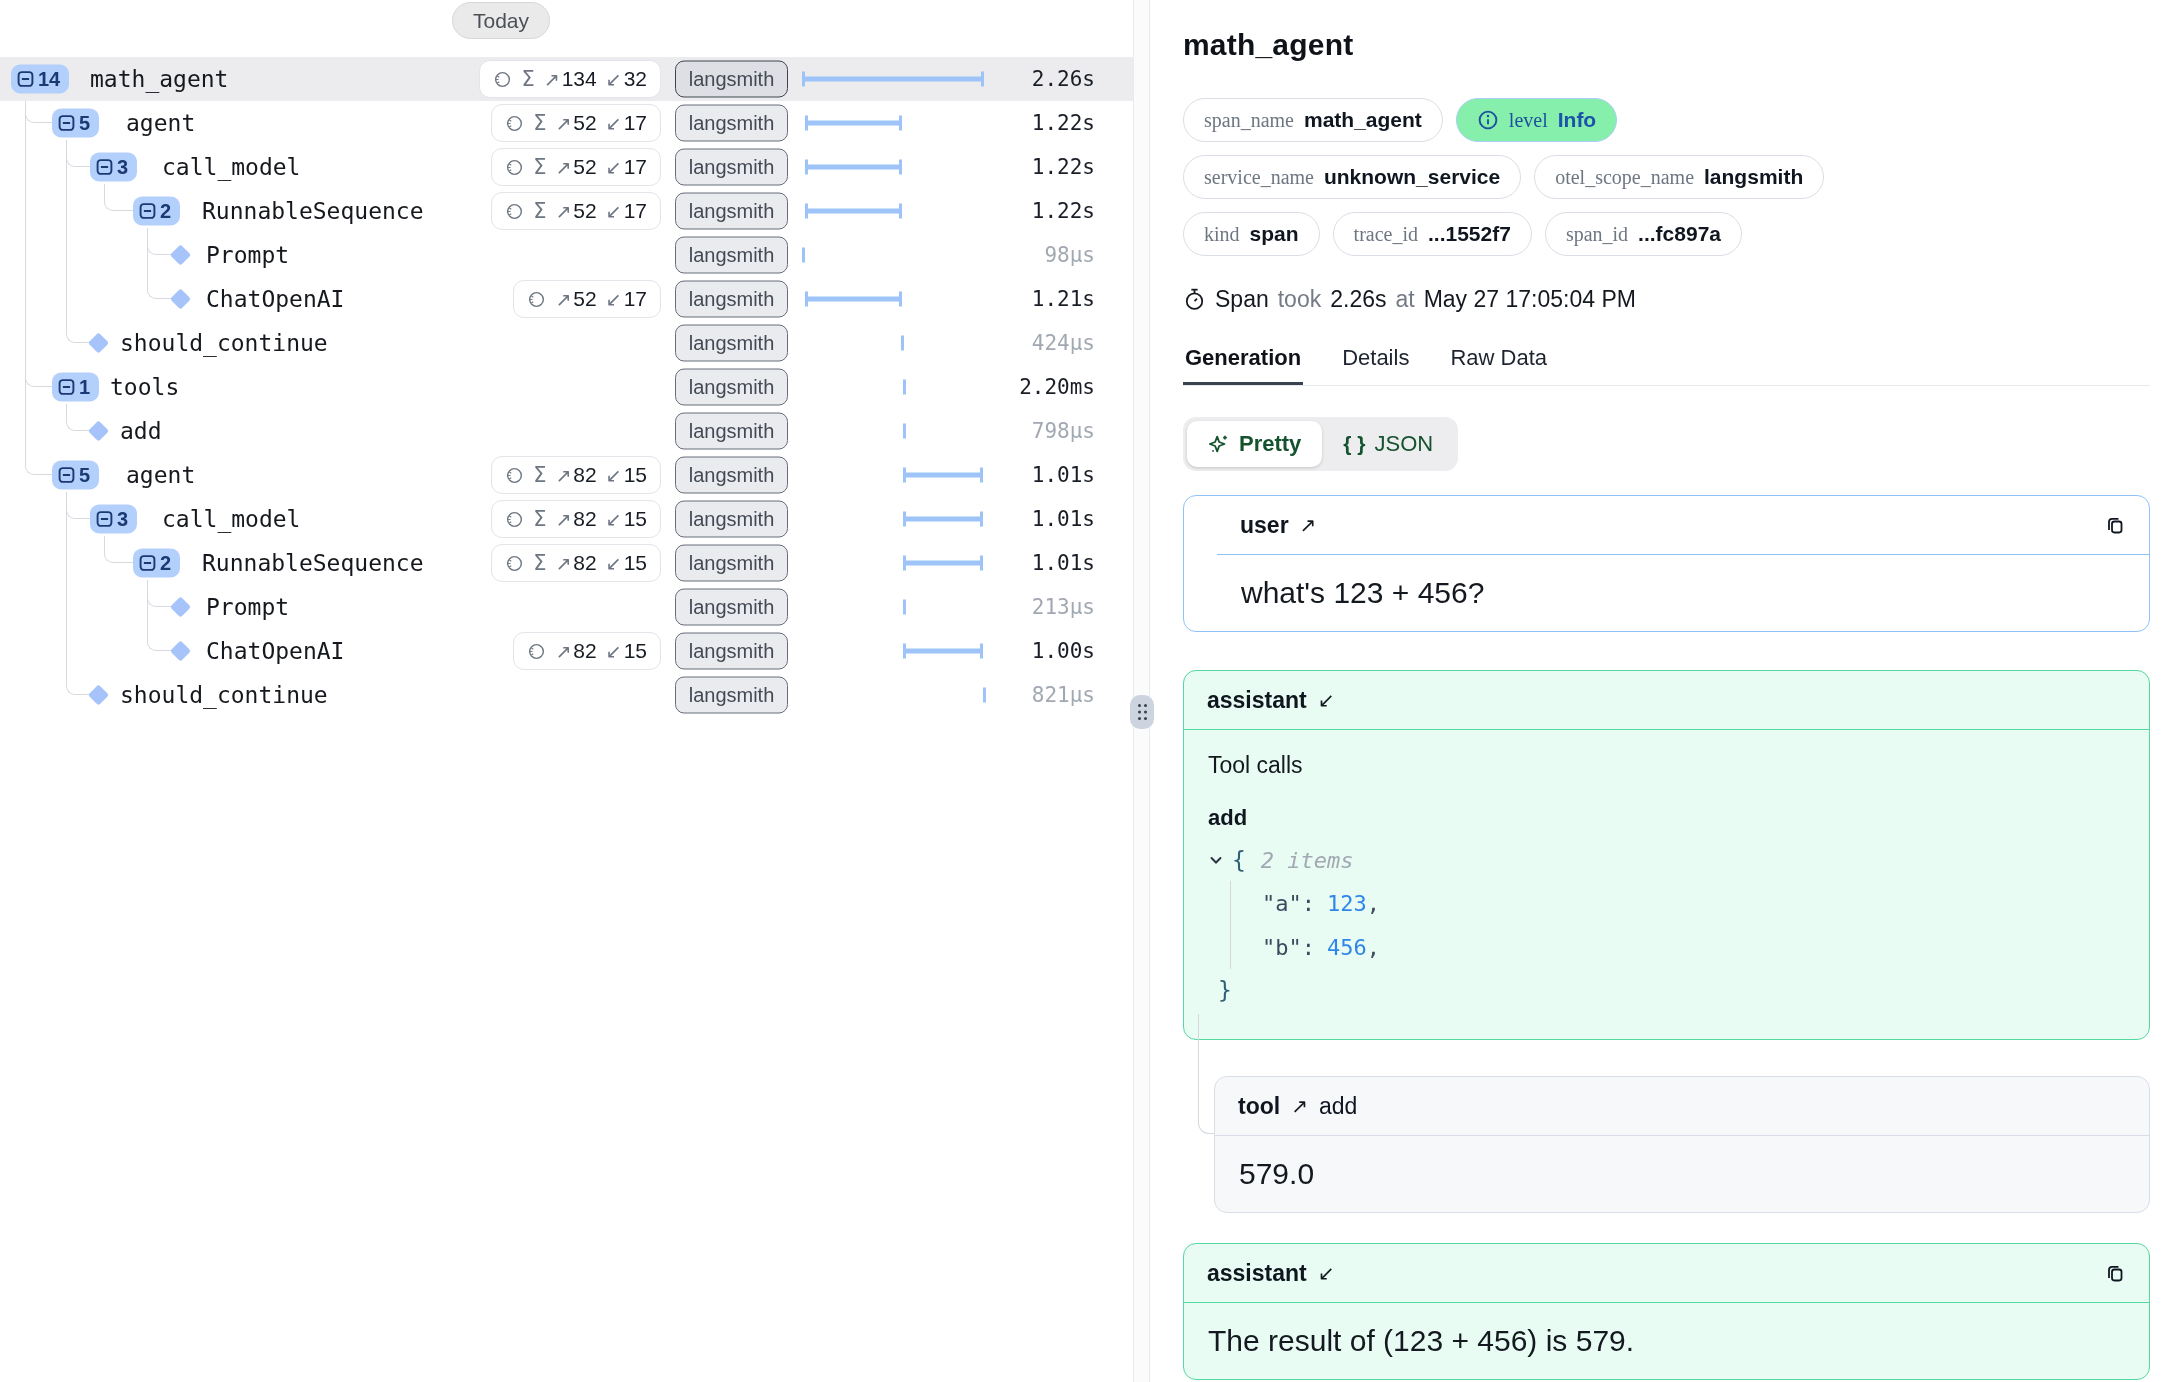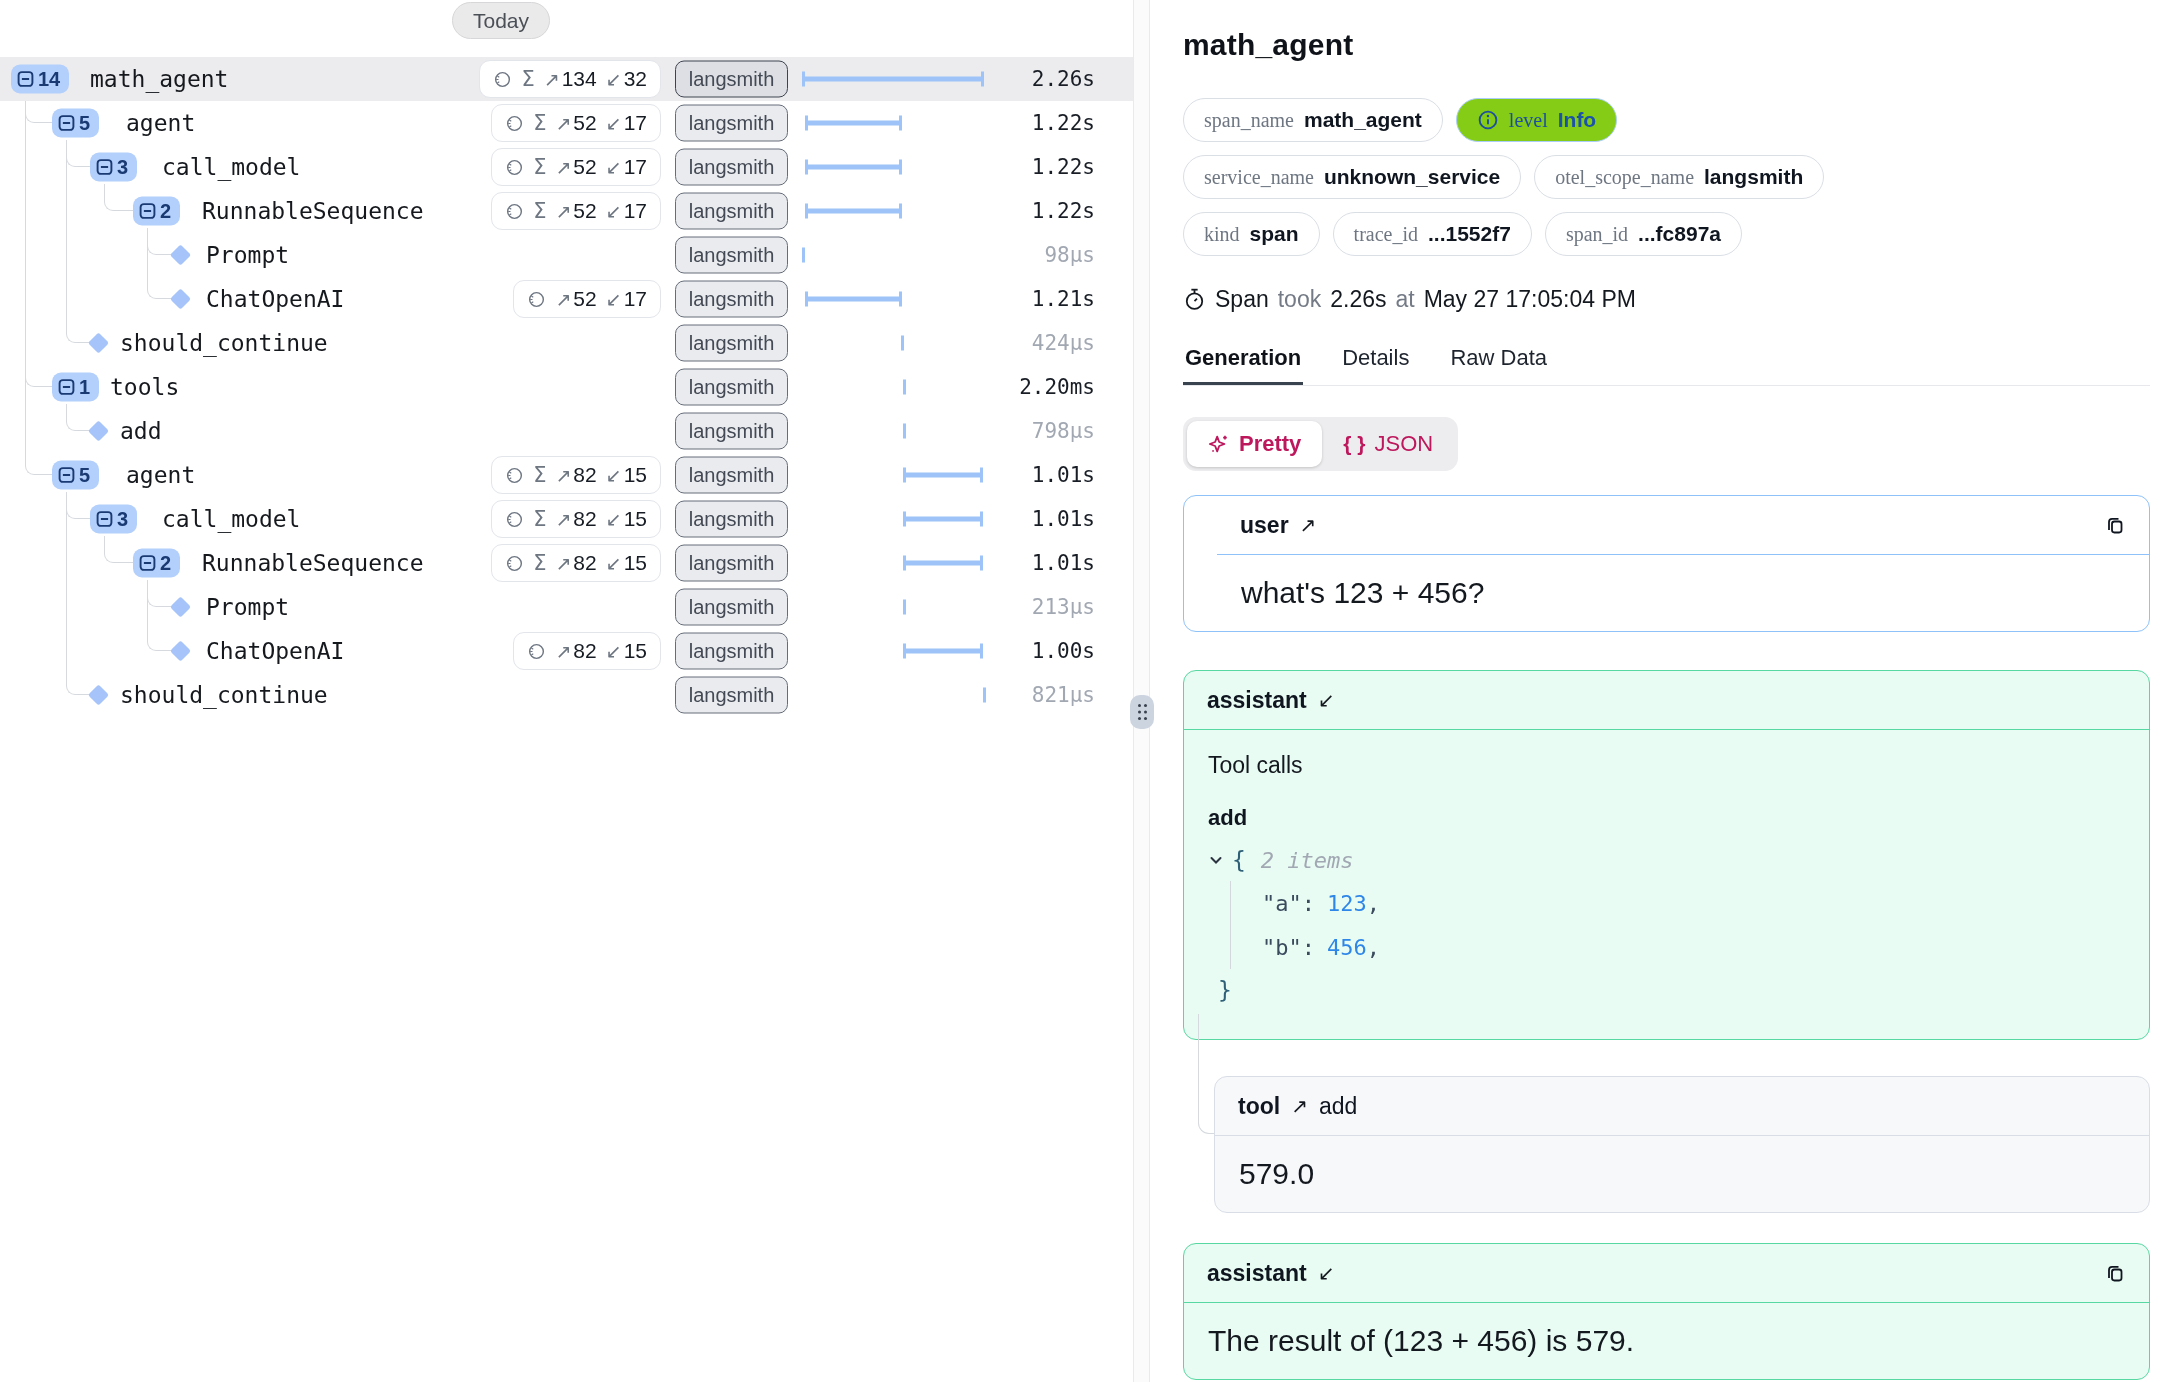--- a/index.html
+++ b/index.html
@@ -56,35 +56,35 @@
   
   #right-panel { position:absolute; left:1150px; top:0; width:1022px; height:1382px;
     padding:28px 22px 0 33px; overflow:hidden; }
   #page-title { font-size:30px; font-weight:600; color:#0f1319; letter-spacing:.2px; }
   .pill-rows { margin-top:36px; display:flex; flex-direction:column; gap:13px; }
   .pill-row { display:flex; gap:13px; }
   .kv-pill { display:inline-flex; align-items:center; gap:10px; height:44px; padding:0 20px;
     border:1px solid #dadfe5; border-radius:22px; background:#fff; }
   .kv-pill .k { font-family:Liberation Serif, serif; font-size:20px; color:#6e7682; }
   .kv-pill .v { font-size:21px; font-weight:600; color:#101620; }
-  .kv-pill.level { background:#84cc16; border-color:#abcef8; }
+  .kv-pill.level { background:#86efac; border-color:#abcef8; }
   .kv-pill.level .k { color:#1d4f9e; }
   .kv-pill.level .v { color:#1b53ab; }
   .kv-pill.level .info-ic { color:#1d4f9e; display:flex; }
 
   #meta-line { margin-top:30px; display:flex; align-items:center; gap:9px; font-size:23px; color:#14181f; }
   #meta-line .g { color:#747b86; }
   #meta-line svg { color:#14181f; }
 
   #tabs { margin-top:26px; display:flex; gap:37px; border-bottom:1px solid #e6e8ec; }
   .tab { font-size:22px; color:#1e242e; padding:6px 2px 14px; cursor:pointer; }
   .tab.active { font-weight:600; color:#0f1319; box-shadow:inset 0 -3px 0 #39424f; }
 
   #view-toggle { margin-top:31px; display:inline-flex; background:#ededef; border-radius:13px; padding:4px; }
-  .seg { display:inline-flex; align-items:center; gap:9px; font-size:22px; color:#be185d;
+  .seg { display:inline-flex; align-items:center; gap:9px; font-size:22px; color:#14532d;
     padding:10px 21px; border-radius:10px; }
   .seg.active { background:#fff; font-weight:600; box-shadow:0 1px 3px rgba(0,0,0,.18); }
   .seg .braces { font-weight:600; font-size:21px; }
 
   
   #messages { margin-top:24px; }
   .card { border-radius:13px; border:1.5px solid; width:967px; background:#fff; }
   .card-header { display:flex; align-items:center; height:59px; padding:0 23px;
     border-bottom:1.5px solid; font-size:23px; font-weight:600; color:#101620; }
   .card-header .role-arrow { margin-left:11px; font-weight:400; font-size:20px; color:#14181f;

